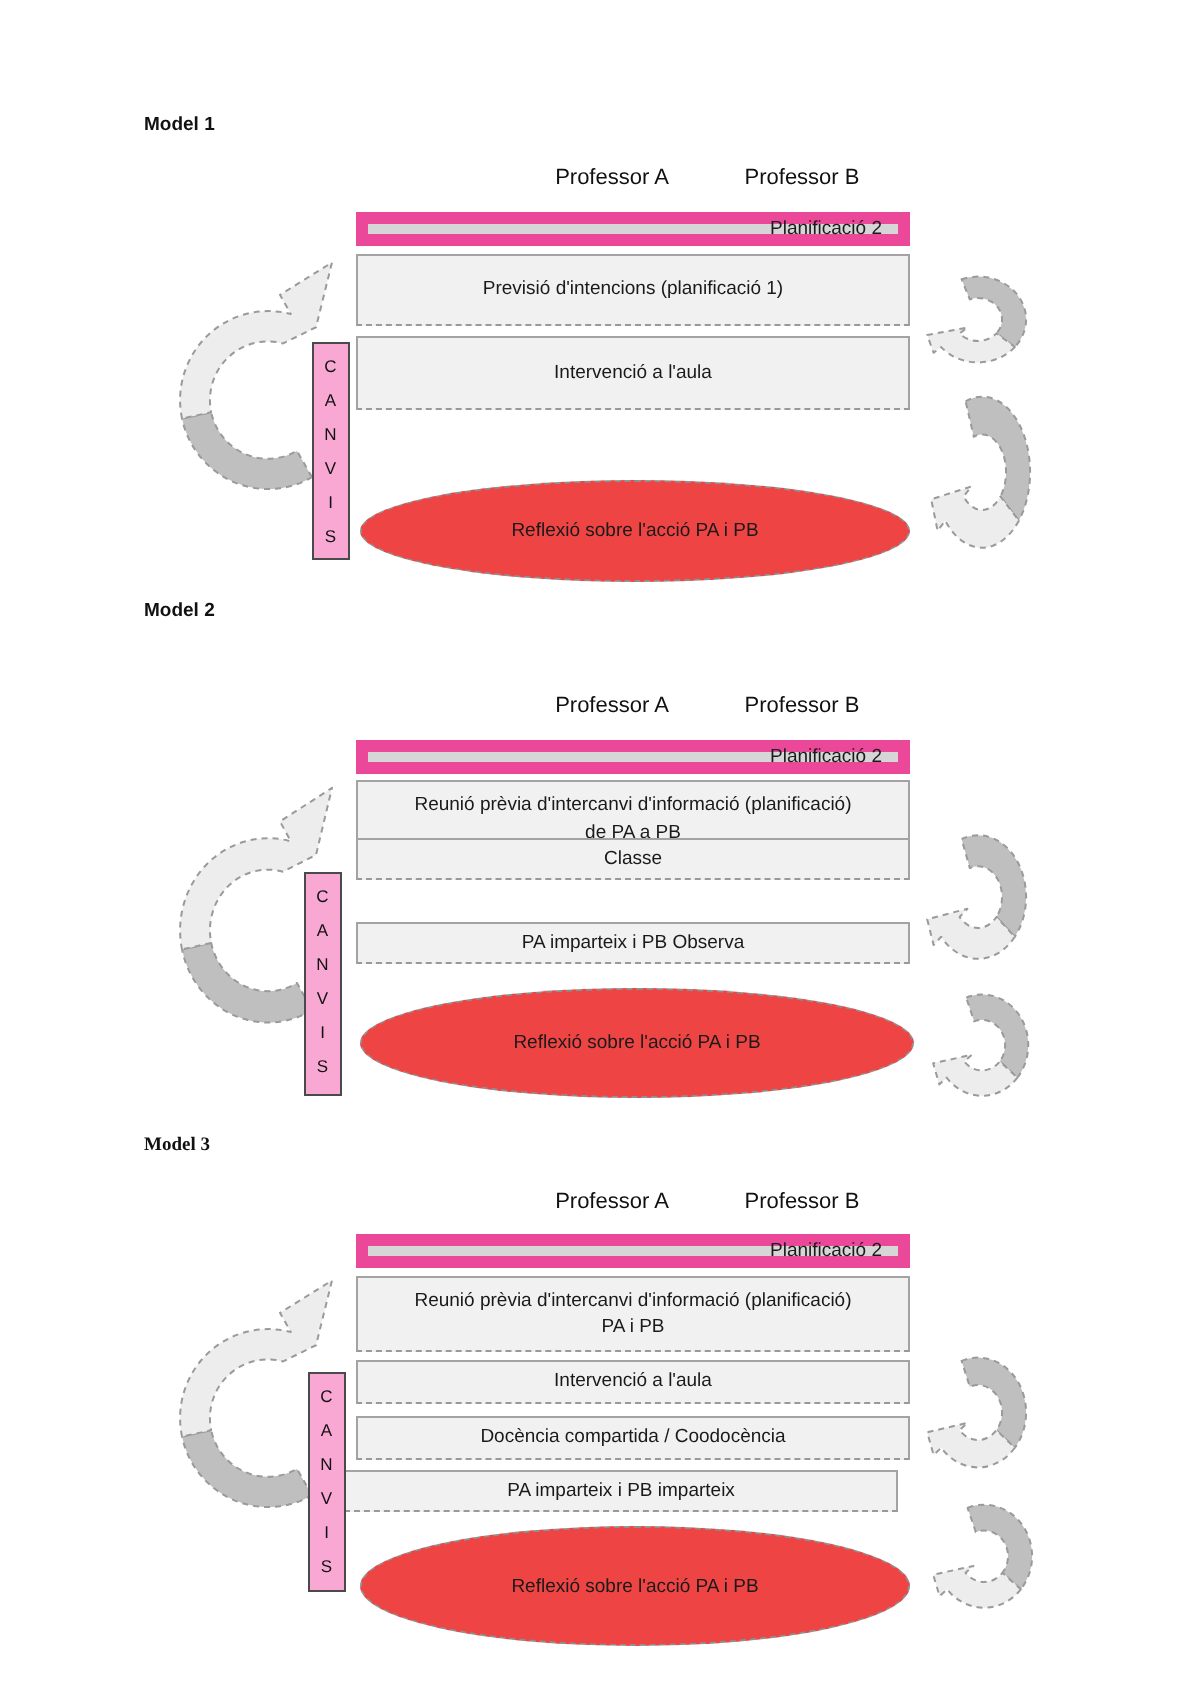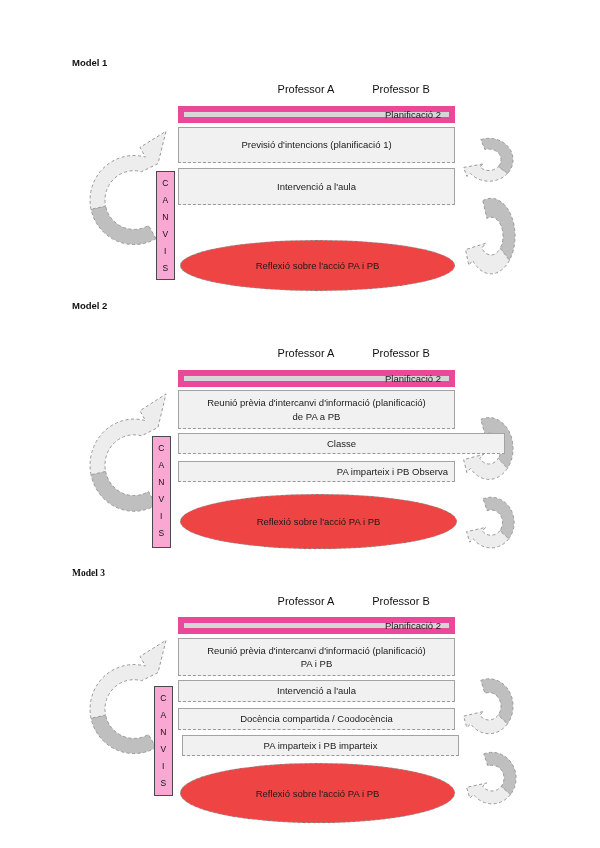--- a/index.html
+++ b/index.html
@@ -66,24 +66,24 @@
     <svg class="arrow" style="left:88px;top:373px;width:80px;height:176px;" viewBox="0 0 80 168" preserveAspectRatio="none">
       <path class="a-dark" vector-effect="non-scaling-stroke" d="M68,126.1 A44,44 0 0 1 3,97.1 L17.6,94 A29,29 0 0 0 60.5,113.1 Z"></path>
       <path class="a-light" vector-effect="non-scaling-stroke" d="M3,97.1 A44,44 0 0 1 57.4,45.5 L52,36 L78,20 L70,52 L53.5,60 A29,29 0 0 0 17.6,94 Z"></path>
     </svg>
 
     <div class="abs hdr" style="left:178px;top:370px;width:277px;height:17px;">Planificació 2</div>
     <div class="abs sbox" style="left:178px;top:390px;width:277px;height:39px;">
       <div>Reunió prèvia d'intercanvi d'informació (planificació)</div>
       <div>de PA a PB</div>
     </div>
-    <div class="abs sbox" style="left:178px;top:433px;width:327px;height:21px;">
+    <div class="abs sbox" style="left:178px;top:419px;width:277px;height:21px;">
       <div>Classe</div>
     </div>
-    <div class="abs sbox" style="left:178px;top:461px;width:277px;height:21px;align-items:flex-end;">
+    <div class="abs sbox" style="left:178px;top:461px;width:277px;height:21px;">
       <div>PA imparteix  i PB Observa</div>
     </div>
     <div class="abs canvis" style="left:152px;top:408px;width:19px;height:112px;">CANVIS</div>
     <div class="abs ellipse" style="left:180px;top:494px;width:277px;height:55px;">Reflexió sobre l'acció PA i PB</div>
 
     <svg class="arrow" style="left:463px;top:410px;width:52px;height:72px;" viewBox="0 0 52 56" preserveAspectRatio="none">
       <path class="a-dark" vector-effect="non-scaling-stroke" d="M17.8,7.4 A24,24 0 0 1 44.4,45.4 L35.2,37.7 A12,12 0 0 0 21.9,18.7 Z"></path>
       <path class="a-light" vector-effect="non-scaling-stroke" d="M44.4,45.4 A24,24 0 0 1 7.6,45.4 L3.8,48.6 L0.6,38.6 L20.7,34.5 L16.8,37.7 A12,12 0 0 0 35.2,37.7 Z"></path>
     </svg>
     <svg class="arrow" style="left:466px;top:491px;width:50px;height:59px;" viewBox="0 0 52 56" preserveAspectRatio="none">
@@ -106,21 +106,21 @@
     <div class="abs sbox" style="left:178px;top:638px;width:277px;height:38px;">
       <div>Reunió prèvia d'intercanvi d'informació (planificació)</div>
       <div>PA i PB</div>
     </div>
     <div class="abs sbox" style="left:178px;top:680px;width:277px;height:22px;">
       <div>Intervenció a l'aula</div>
     </div>
     <div class="abs sbox" style="left:178px;top:708px;width:277px;height:22px;">
       <div>Docència compartida / Coodocència</div>
     </div>
-    <div class="abs sbox" style="left:182px;top:735px;width:277px;height:21px;">
+    <div class="abs sbox" style="left:172px;top:735px;width:277px;height:21px;">
       <div>PA imparteix  i PB imparteix</div>
     </div>
     <div class="abs canvis" style="left:154px;top:658px;width:19px;height:110px;">CANVIS</div>
     <div class="abs ellipse" style="left:180px;top:763px;width:275px;height:60px;">Reflexió sobre l'acció PA i PB</div>
 
     <svg class="arrow" style="left:463px;top:672px;width:52px;height:64px;" viewBox="0 0 52 56" preserveAspectRatio="none">
       <path class="a-dark" vector-effect="non-scaling-stroke" d="M17.8,7.4 A24,24 0 0 1 44.4,45.4 L35.2,37.7 A12,12 0 0 0 21.9,18.7 Z"></path>
       <path class="a-light" vector-effect="non-scaling-stroke" d="M44.4,45.4 A24,24 0 0 1 7.6,45.4 L3.8,48.6 L0.6,38.6 L20.7,34.5 L16.8,37.7 A12,12 0 0 0 35.2,37.7 Z"></path>
     </svg>
     <svg class="arrow" style="left:466px;top:746px;width:52px;height:60px;" viewBox="0 0 52 56" preserveAspectRatio="none">

